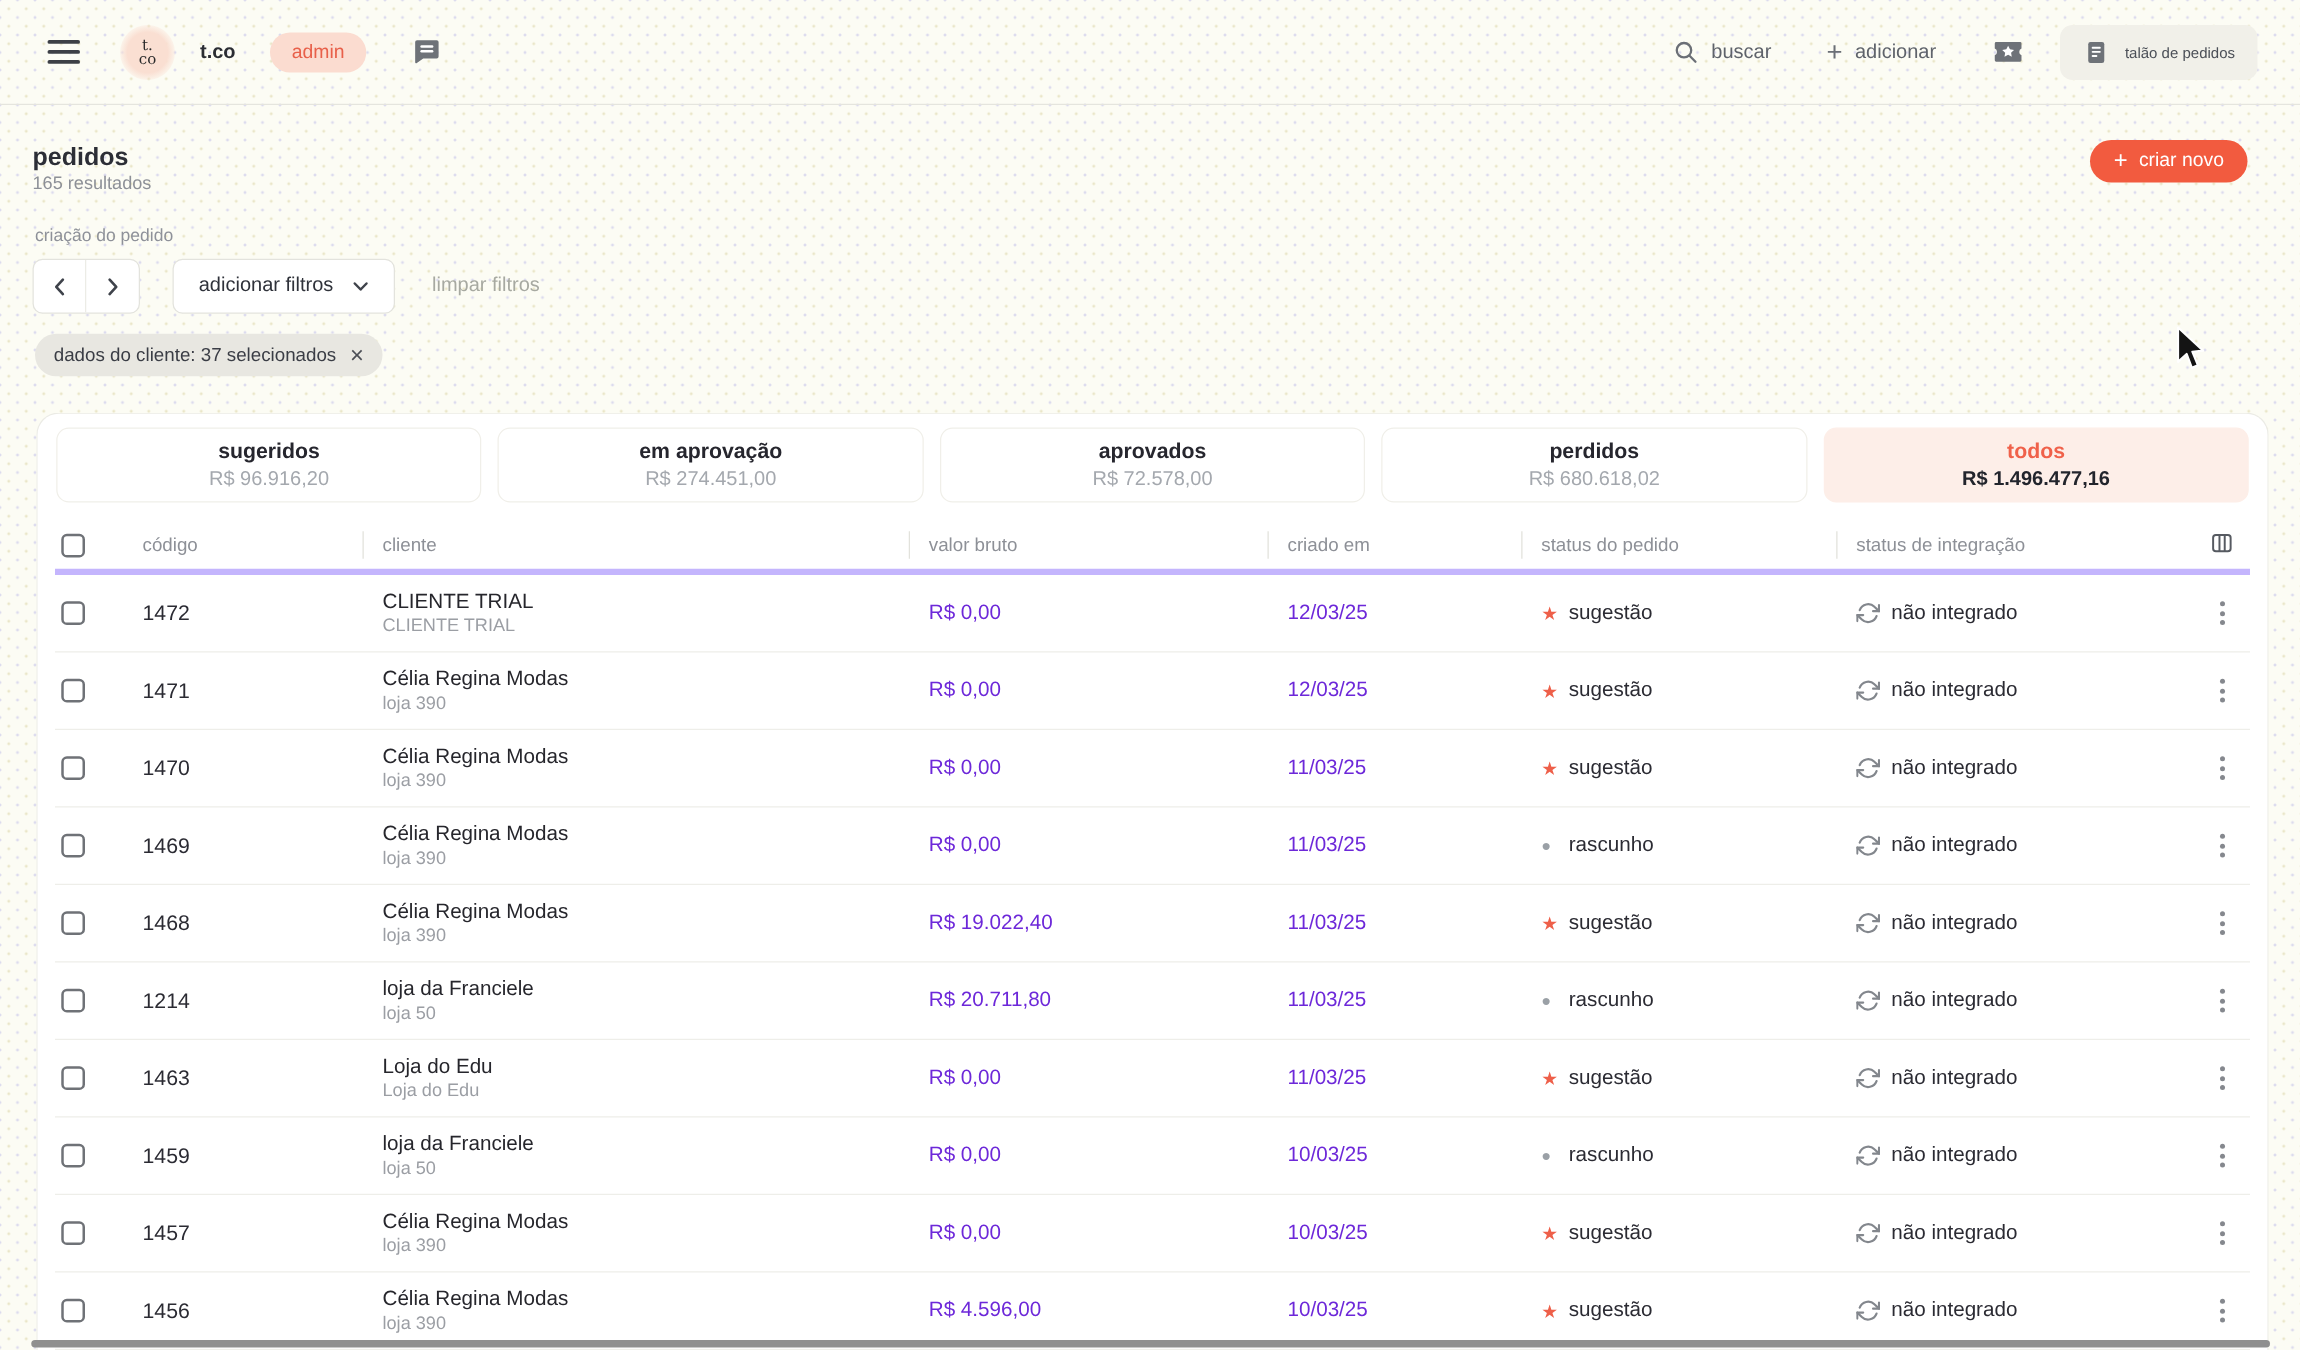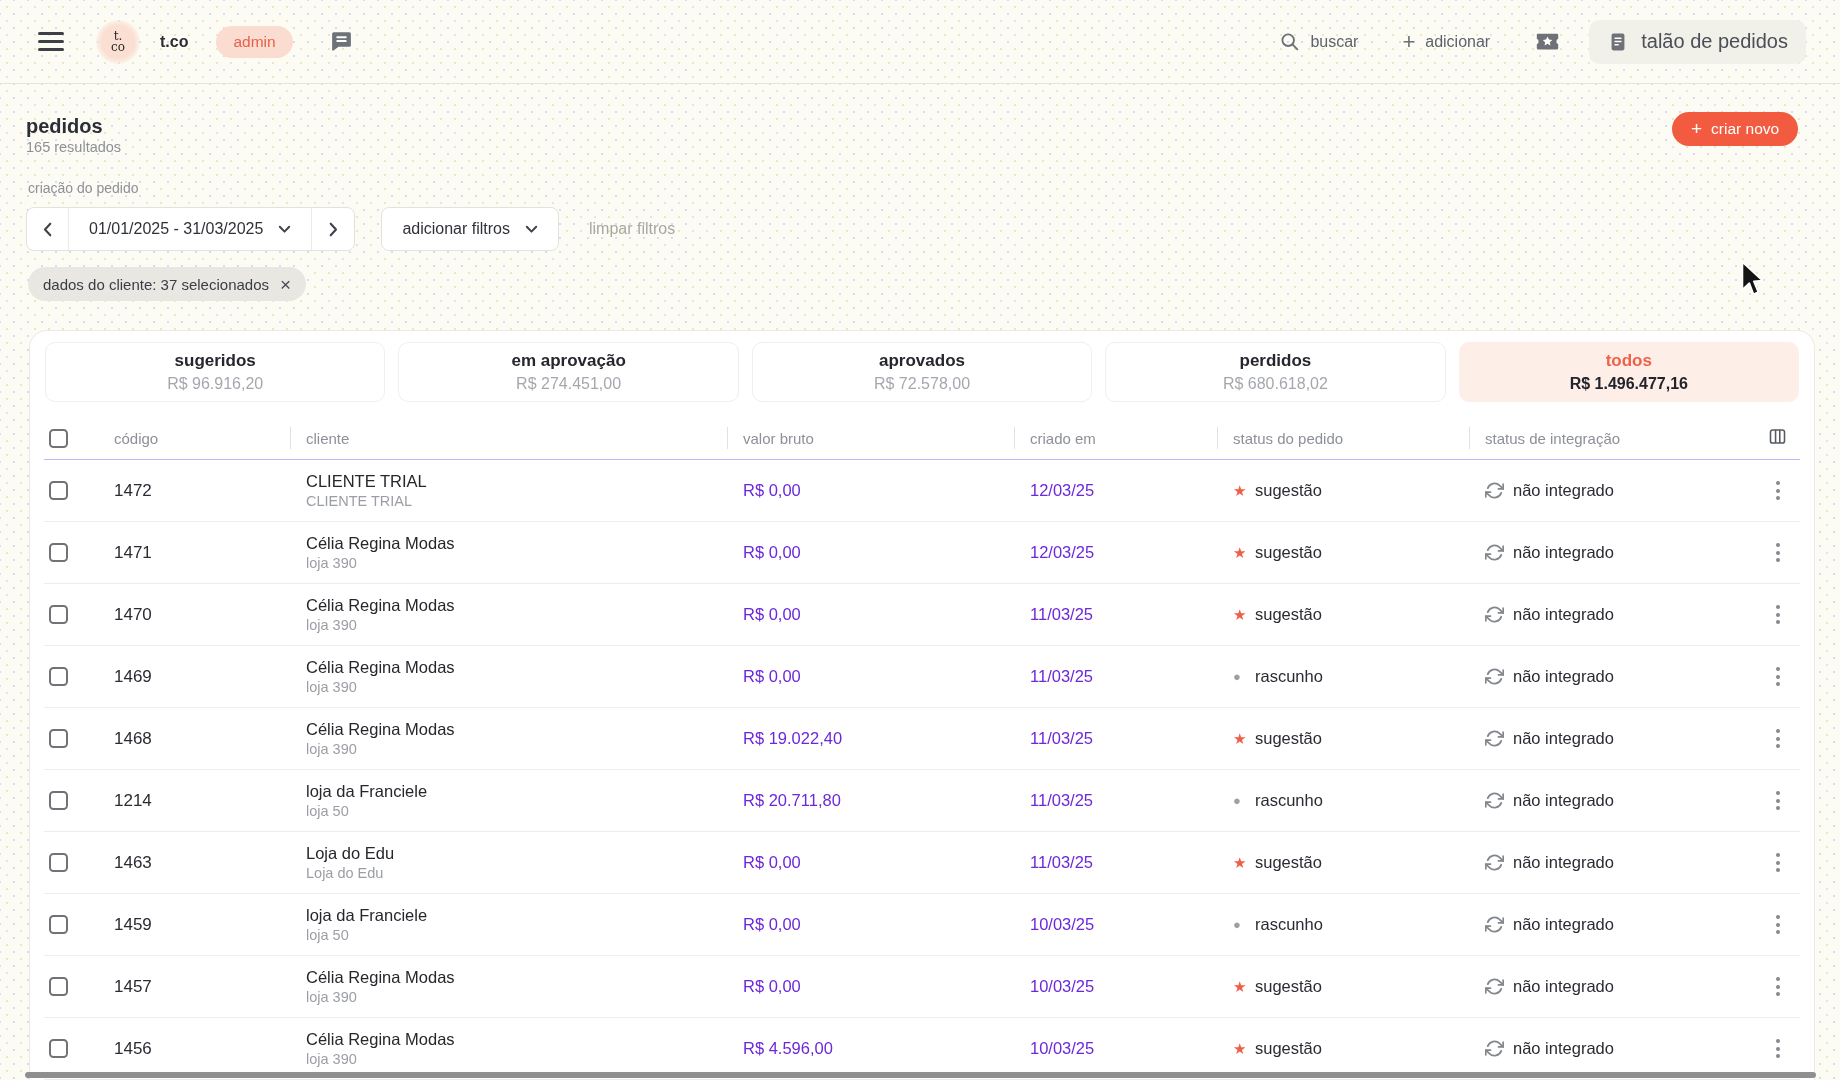--- a/index.html
+++ b/index.html
@@ -29,21 +29,21 @@
     font-family:"DejaVu Serif","Liberation Serif",serif;font-size:12px;line-height:11px;color:#2a2a2a;}
   .brand{margin-left:20px;font-size:16px;font-weight:700;color:#2b2d33;}
   .admin-badge{margin-left:28px;background:#fbdcd0;color:#e8604a;font-size:15.5px;
     padding:7px 17px;border-radius:17px;}
   .chat-btn{margin-left:36px;display:flex;align-items:center;}
   .tb-right{display:flex;align-items:center;}
   .tb-item{display:flex;align-items:center;gap:10px;font-size:16px;color:#5f636b;}
   .tb-plus{font-size:22px;font-weight:400;color:#6b6f76;line-height:1;}
   .tb-gap{margin-left:44px;}
   .pad-btn{margin-left:28px;height:44px;padding:0 18px;border-radius:10px;background:#f1f0e9;
-    display:flex;align-items:center;gap:12px;font-size:20px;color:#4b4f57;}
+    display:flex;align-items:center;gap:12px;font-size:12px;color:#4b4f57;}
 
   
   .page-title{position:absolute;left:26px;top:102px;font-size:20px;font-weight:700;color:#2c2e36;}
   .results{position:absolute;left:26px;top:139px;font-size:14.5px;color:#8d9097;}
   .create-btn{position:absolute;left:1672px;top:112px;height:34px;padding:0 19px;border-radius:17px;
     background:#f25b3f;color:#fff;font-size:15.5px;display:flex;align-items:center;gap:9px;}
   .create-btn .plus{font-size:19px;font-weight:400;line-height:1;margin-top:-1px;}
 
   
   .filter-label{position:absolute;left:28px;top:180px;font-size:14px;color:#8e9199;}
@@ -67,21 +67,21 @@
   .cards{display:flex;gap:13px;margin:11px 1px 15px;}
   .card{flex:1;height:60px;border:1px solid #f0efe9;border-radius:10px;background:#fff;
     display:flex;flex-direction:column;align-items:center;justify-content:center;gap:4px;}
   .card-label{font-size:17px;font-weight:600;color:#26262e;}
   .card-value{font-size:16px;color:#a4a8ae;}
   .card.active{background:#fdeee8;border-color:#fdeee8;}
   .card.active .card-label{color:#f0614a;}
   .card.active .card-value{color:#22242c;font-weight:600;}
 
   .thead,.trow{display:grid;grid-template-columns:46px 200px 437px 287px 203px 252px 271px 1fr;align-items:center;}
-  .thead{height:43px;border-bottom:1px solid #c4b5fd;color:#8d9097;font-size:15px;}
+  .thead{height:43px;border-bottom:5px solid #c4b5fd;color:#8d9097;font-size:15px;}
   .cell{padding-left:16px;position:relative;}
   .c-check{padding-left:5px;display:flex;align-items:center;}
   .c-code{padding-left:24px;}
   .thead .sep::before{content:"";position:absolute;left:0;top:50%;transform:translateY(-50%);
     width:1px;height:22px;background:#e2e2dc;}
   .c-actions{display:flex;justify-content:flex-end;padding-right:12px;}
   .trow{height:62px;border-bottom:1px solid #eeeee9;}
   .checkbox{width:19px;height:19px;border:2px solid #6f7277;border-radius:4.5px;background:#fff;display:inline-block;}
   .code-txt{font-size:17px;color:#2b2b33;}
   .client-name{font-size:16.5px;color:#26262c;line-height:21px;}
@@ -164,26 +164,20 @@
   </button>
 
   <div class="filter-label">criação do pedido</div>
   <div class="filter-row">
     <div class="date-control">
       <button class="seg seg-prev">
         <svg width="9" height="15" viewBox="0 0 9 15" fill="none" stroke="#3f434b" stroke-width="2.1" stroke-linecap="round" stroke-linejoin="round">
             <path d="M7.3 1.7 2 7.5l5.3 5.8"></path>
           </svg>
       </button>
-      <button class="seg seg-date">
-        <span>01/01/2025 - 31/03/2025</span>
-        <svg width="13" height="9" viewBox="0 0 13 9" fill="none" stroke="#3f434b" stroke-width="2" stroke-linecap="round" stroke-linejoin="round">
-            <path d="M1.8 1.8 6.5 6.6l4.7-4.8"></path>
-          </svg>
-      </button>
       <button class="seg seg-next">
         <svg width="9" height="15" viewBox="0 0 9 15" fill="none" stroke="#3f434b" stroke-width="2.1" stroke-linecap="round" stroke-linejoin="round">
             <path d="M1.7 1.7 7 7.5l-5.3 5.8"></path>
           </svg>
       </button>
     </div>
     <button class="add-filters">
       <span>adicionar filtros</span>
       <svg width="13" height="9" viewBox="0 0 13 9" fill="none" stroke="#3f434b" stroke-width="2" stroke-linecap="round" stroke-linejoin="round">
           <path d="M1.8 1.8 6.5 6.6l4.7-4.8"></path>

